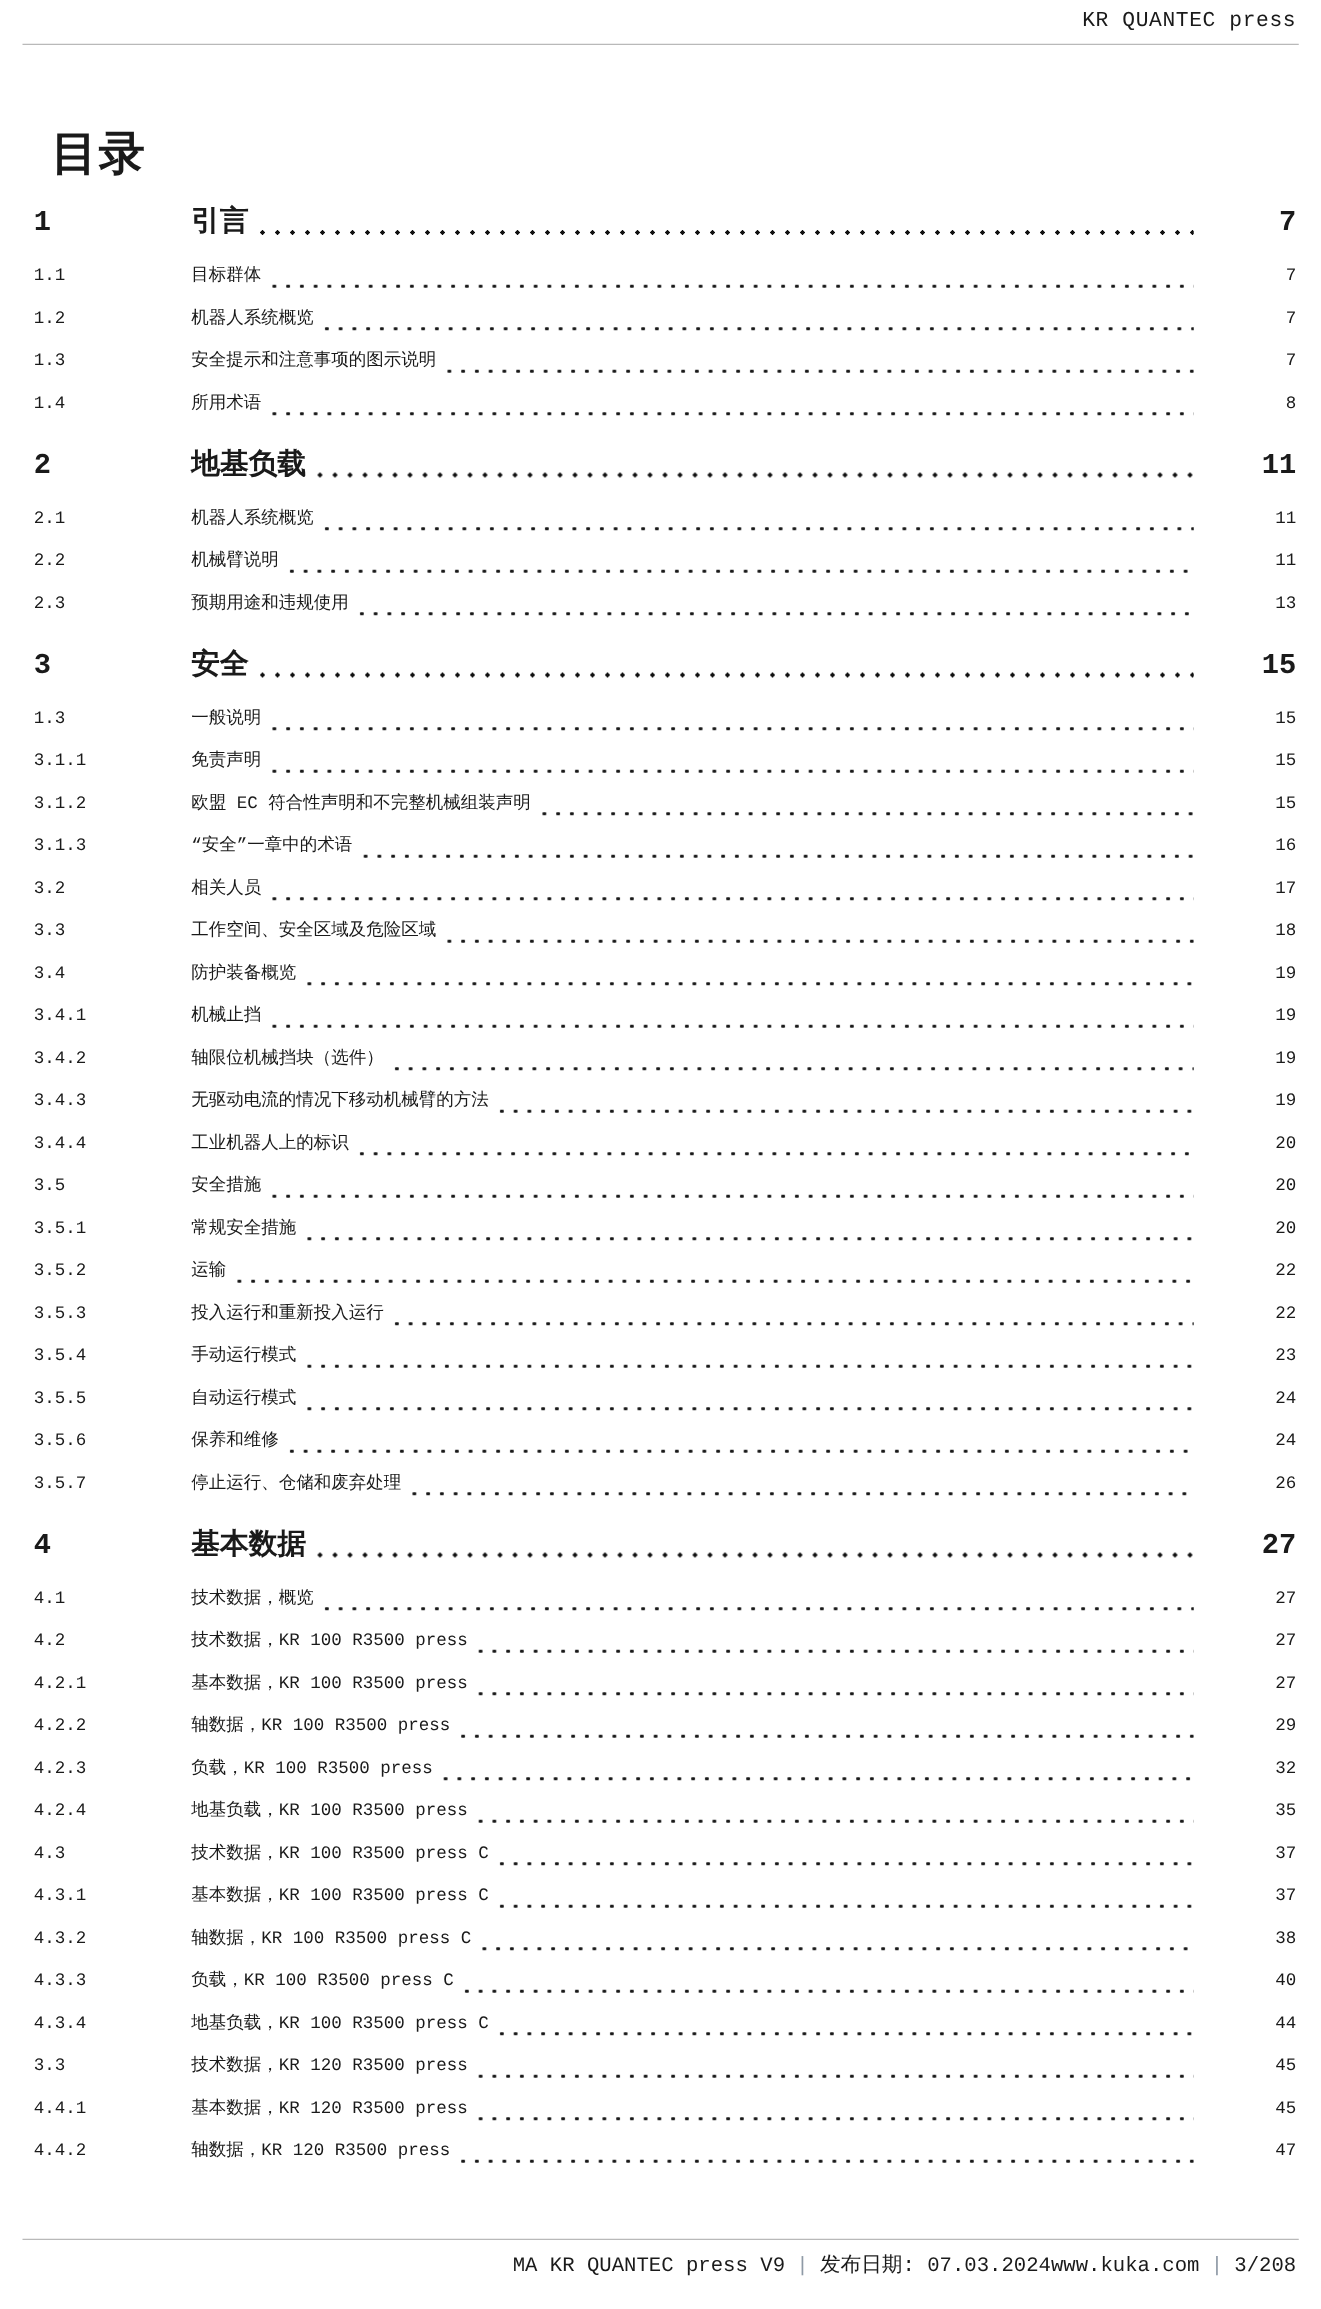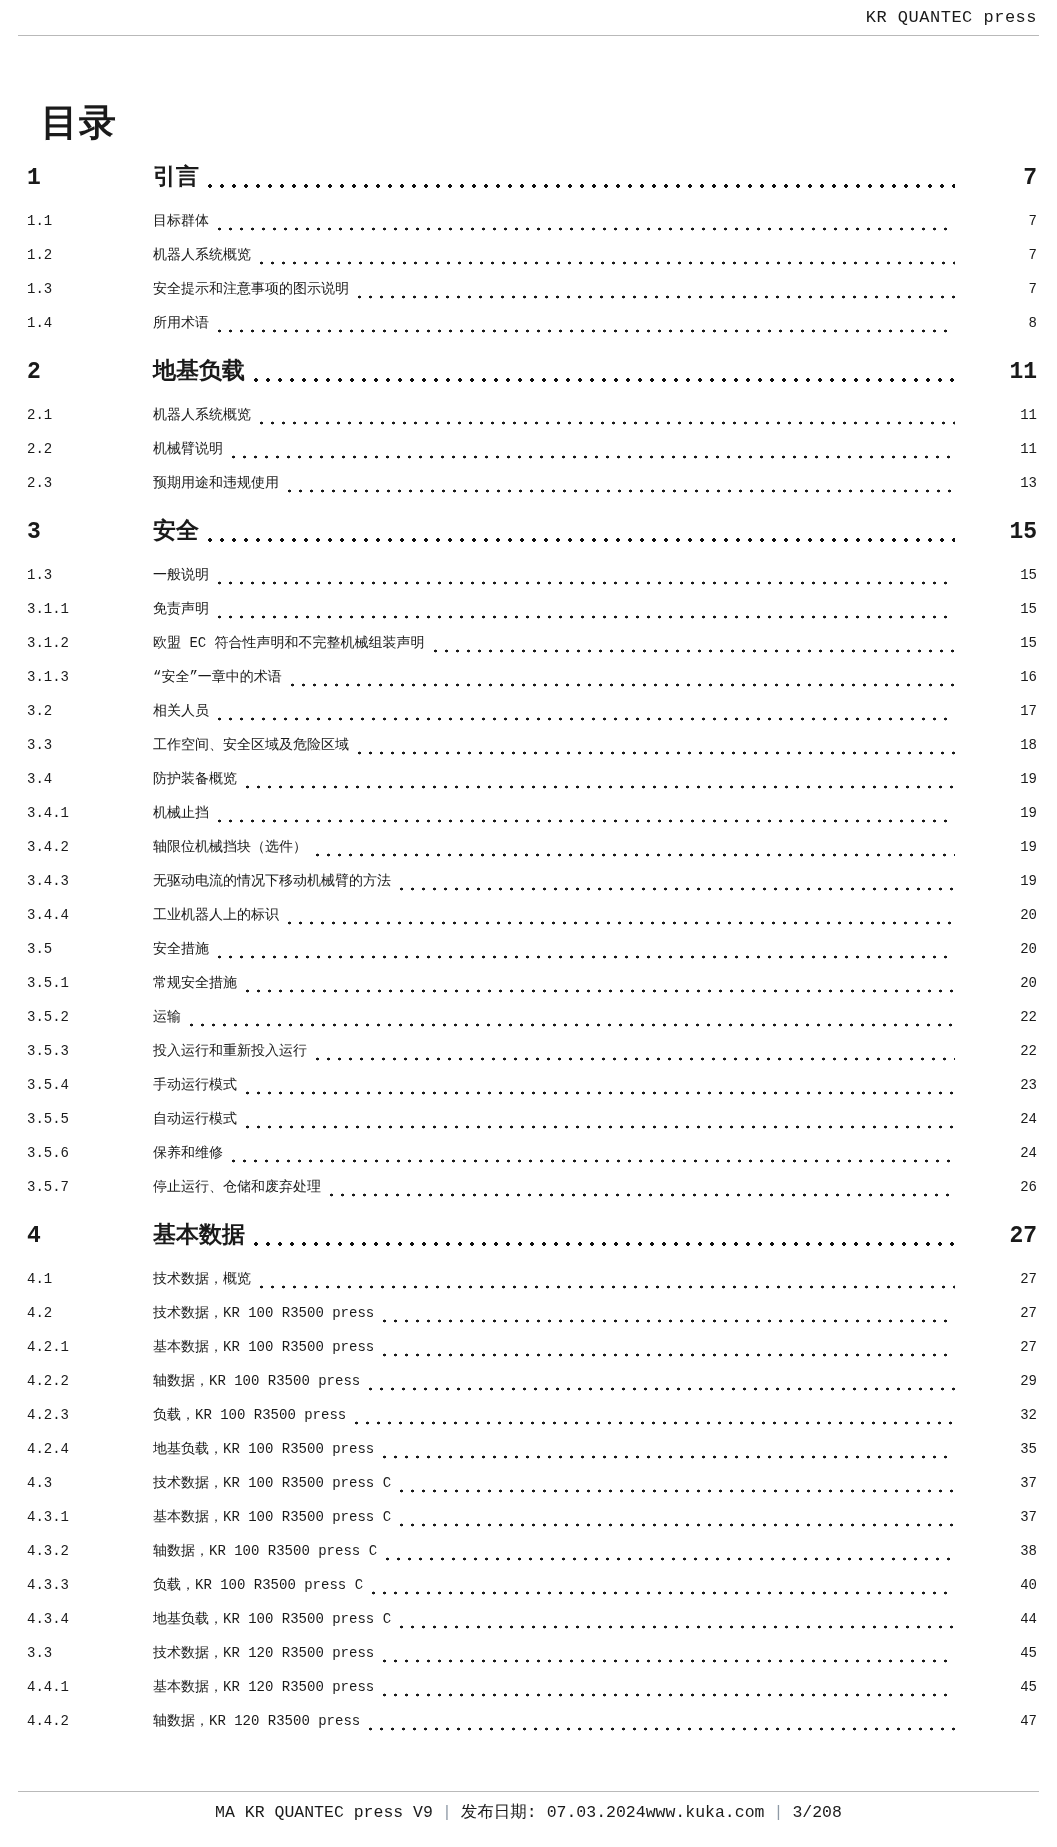--- a/index.html
+++ b/index.html
@@ -89,21 +89,21 @@
 
   
   .page-footer {
     position: absolute;
     left: 18px; right: 18px;
     top: 1791px;
     border-top: 1px solid #b9b9b9;
     padding-top: 9px;
     font-size: 16.5px;
     display: flex;
-    justify-content: center;
+    justify-content: flex-end;
     align-items: baseline;
     white-space: nowrap;
   }
   .page-footer .sep {
     color: #8f9aa6;
     padding: 0 9px;
     font-weight: normal;
   }
   .page-footer .left-group { padding-left: 2px; }
   .page-footer .right-group { padding-right: 2px; }

